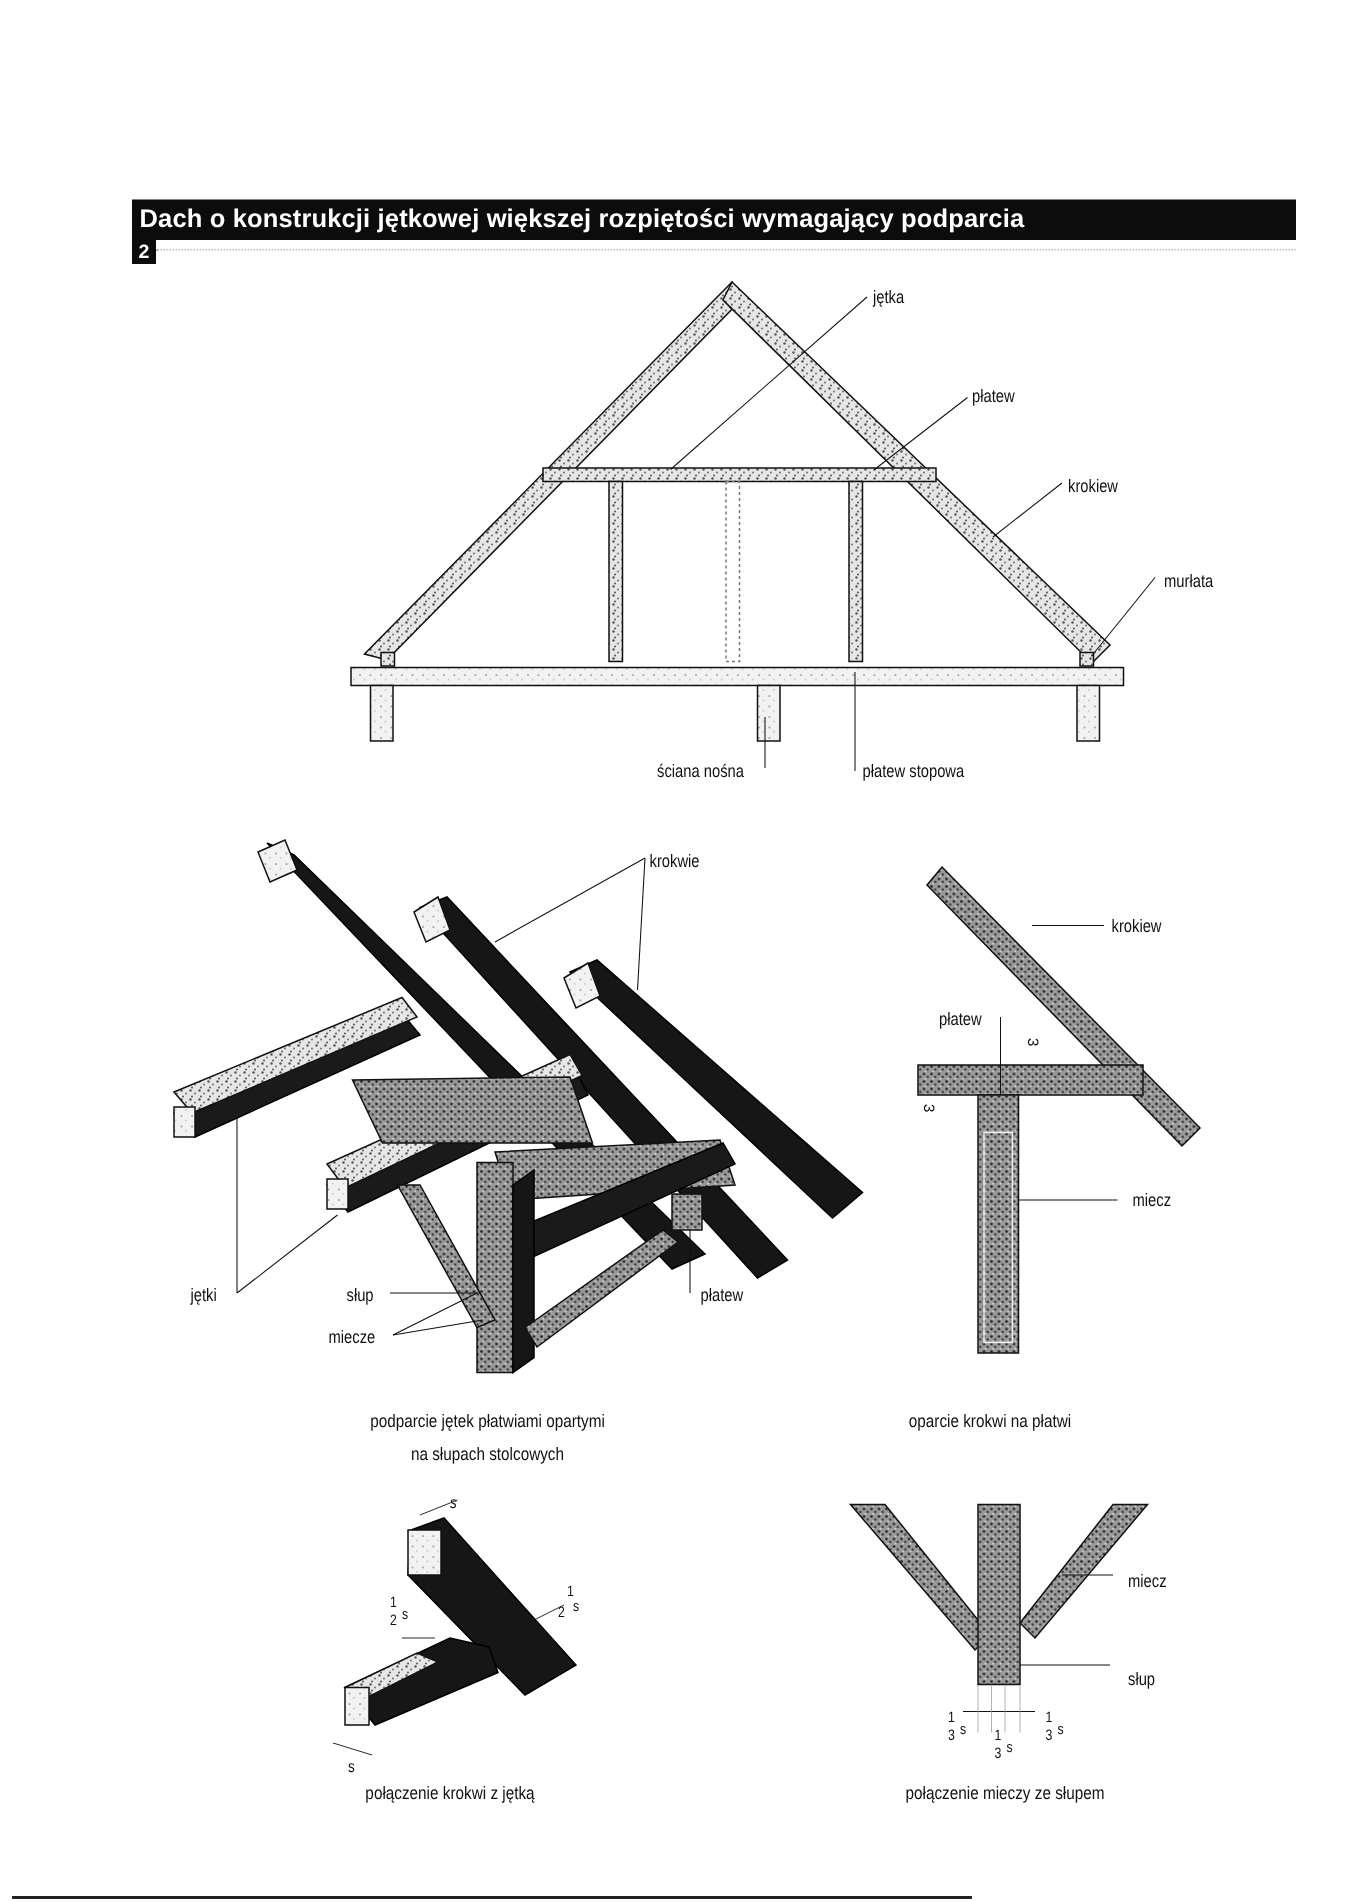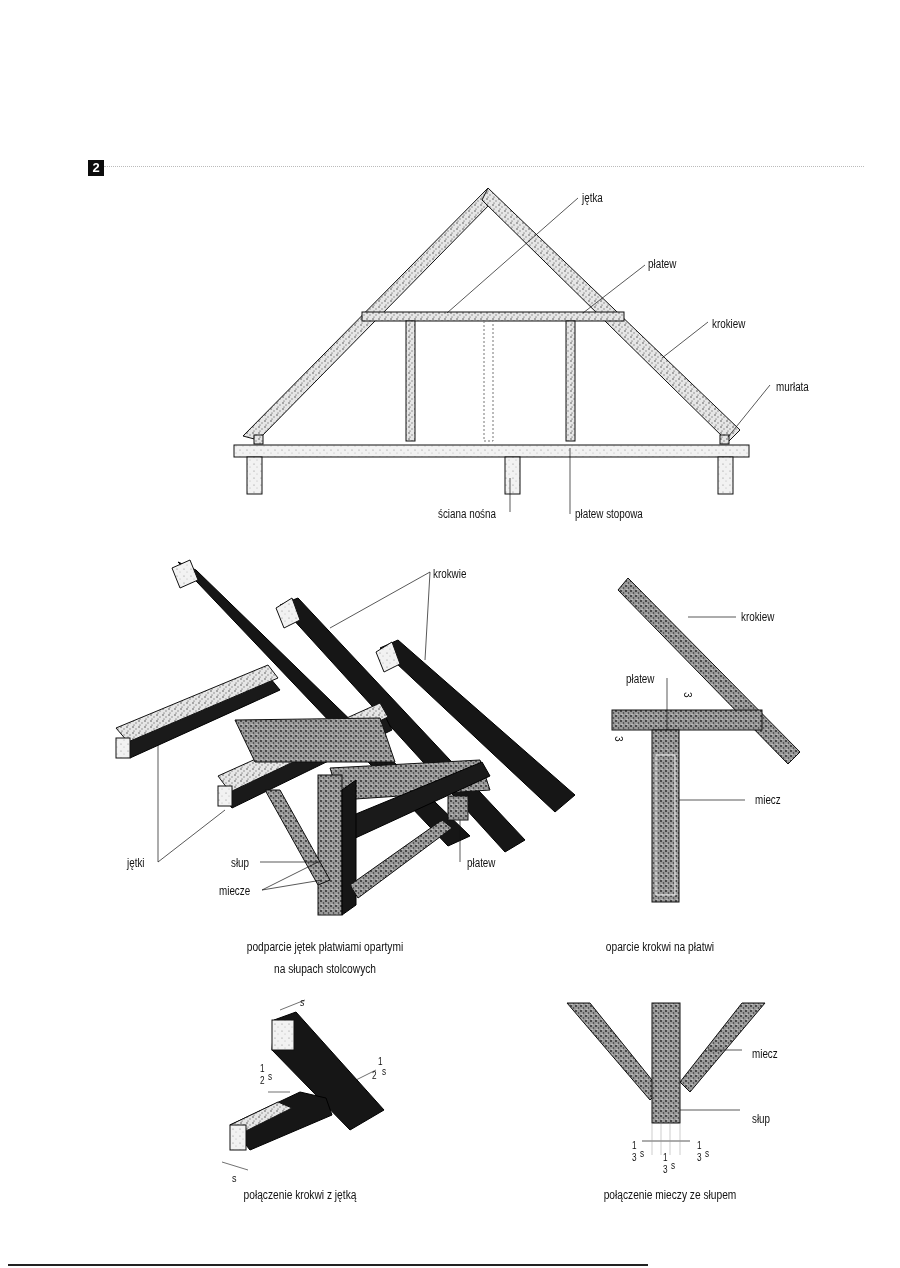--- a/index.html
+++ b/index.html
@@ -20,20 +20,23 @@
   .cap { position: absolute; font-size: 12px; white-space: nowrap; color: #111; text-align: center;
          transform: scaleX(0.85); }
   svg { position: absolute; left: 0; top: 0; }
   .bottom-rule { position: absolute; left: 8px; top: 1264px; width: 640px; height: 2px; background: #222; }
 </style>
 </head>
 <body>
 
 <div class="page">
 
+  <div class="title-bar">
+    <span class="title-text">Dach o konstrukcji jętkowej większej rozpiętości wymagający podparcia</span>
+  </div>
   <div class="section-num">2</div>
   <div class="rule-under"></div>
 
   <svg width="900" height="1268" viewBox="0 0 900 1268">
     <defs>
       <pattern id="speck" width="6" height="6" patternUnits="userSpaceOnUse">
         <rect width="6" height="6" fill="#e6e6e6"></rect>
         <circle cx="1" cy="1" r="0.8" fill="#555"></circle>
         <circle cx="4" cy="3" r="0.7" fill="#777"></circle>
         <circle cx="2" cy="5" r="0.6" fill="#444"></circle>

